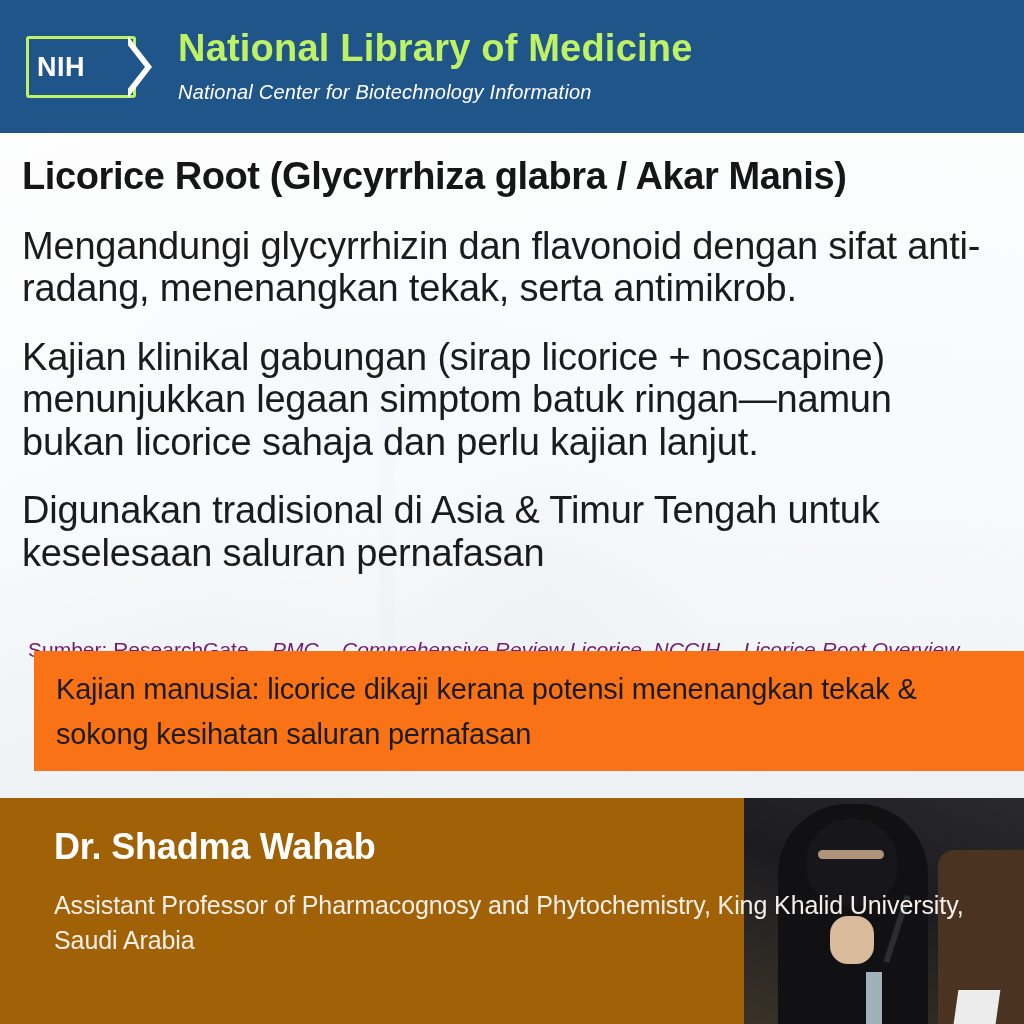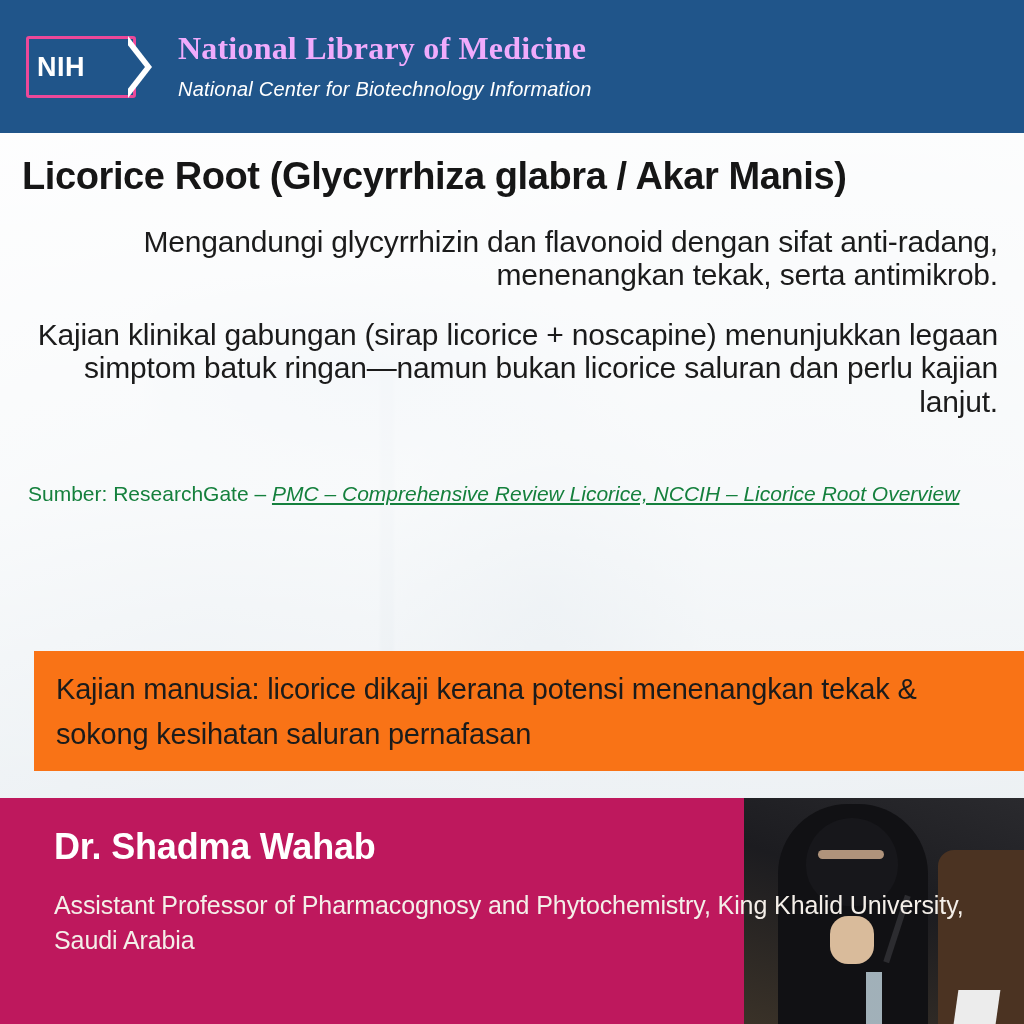--- a/index.html
+++ b/index.html
@@ -19,21 +19,21 @@
     display:flex; align-items:center;
   }
   .nih-logo {
     margin-left:26px;
     width:110px; height:62px;
     position:relative;
     display:flex; align-items:center;
   }
   .nih-box {
     width:110px; height:62px;
-    border:3px solid #ec4899;
+    border:3px solid #bef264;
     border-radius:3px;
     position:relative;
     background:transparent;
   }
   .nih-text {
     position:absolute;
     left:8px; top:50%;
     transform:translateY(-50%);
     color:#ffffff;
     font-size:27px;
@@ -54,26 +54,25 @@
     position:absolute;
     right:-12px; top:50%;
     transform:translateY(-50%);
     width:0;height:0;
     border-top:23px solid transparent;
     border-bottom:23px solid transparent;
     border-left:18px solid #20558a;
   }
   .header-titles { margin-left:42px; }
   .header-title {
-    color:#f0abfc;
-    font-size:32px;
+    color:#bef264;
+    font-size:38px;
     font-weight:bold;
     letter-spacing:0.2px;
     line-height:1.05;
-    font-family:Liberation Serif, serif;
   }
   .header-sub {
     color:#ffffff;
     font-size:20px;
     font-style:italic;
     margin-top:12px;
     letter-spacing:0.2px;
   }
 
   
@@ -120,30 +119,29 @@
   }
   .headline {
     font-size:38px;
     font-weight:bold;
     color:#161616;
     letter-spacing:-0.4px;
     line-height:1.15;
     margin-bottom:26px;
   }
   .para {
-    font-size:30px;
+    font-size:38px;
     color:#1b1b1b;
     line-height:1.12;
     margin-bottom:26px;
     letter-spacing:-0.2px;
-    text-align:right;
   }
   .source {
     font-size:21px;
-    color:#15803d;
+    color:#701a75;
     line-height:1.25;
     margin-top:62px;
     padding-left:6px;
   }
   .source .link { text-decoration:underline; font-style:italic; }
 
   
   .highlight {
     position:absolute;
     left:34px; top:651px;
@@ -156,21 +154,21 @@
     color:#1b1b1b;
     line-height:1.55;
     letter-spacing:-0.2px;
   }
 
   
   .footer {
     position:absolute;
     left:0; top:798px;
     width:1024px; height:226px;
-    background:#be185d;
+    background:#a16207;
     overflow:hidden;
   }
   .footer-photo {
     position:absolute;
     right:0; top:0;
     width:280px; height:226px;
     background:linear-gradient(200deg,#2a2a2e 0%, #1c1c20 45%, #3a3228 100%);
   }
   .fp-person {
     position:absolute;
@@ -266,21 +264,22 @@
 </div>
 
 <div class="content">
   <div class="bg-photo"></div>
   <div class="veil"></div>
 
   <div class="text-wrap">
     <div class="headline">Licorice Root (Glycyrrhiza glabra / Akar Manis)</div>
 
     <div class="para">Mengandungi glycyrrhizin dan flavonoid dengan sifat anti-radang, menenangkan tekak, serta antimikrob.</div>
-    <div class="para">Kajian klinikal gabungan (sirap licorice + noscapine) menunjukkan legaan simptom batuk ringan—namun bukan licorice saluran dan perlu kajian lanjut.</div>
+    <div class="para">Kajian klinikal gabungan (sirap licorice + noscapine) menunjukkan legaan simptom batuk ringan—namun bukan licorice sahaja dan perlu kajian lanjut.</div>
+    <div class="para">Digunakan tradisional di Asia &amp; Timur Tengah untuk keselesaan saluran pernafasan</div>
 
     <div class="source">
       <span>Sumber: ResearchGate – </span><span class="link">PMC – Comprehensive Review Licorice, NCCIH – Licorice Root Overview</span>
     </div>
   </div>
 </div>
 
 <div class="highlight">
   <div class="highlight-text">Kajian manusia: licorice dikaji kerana potensi menenangkan tekak &amp; sokong kesihatan saluran pernafasan</div>
 </div>

